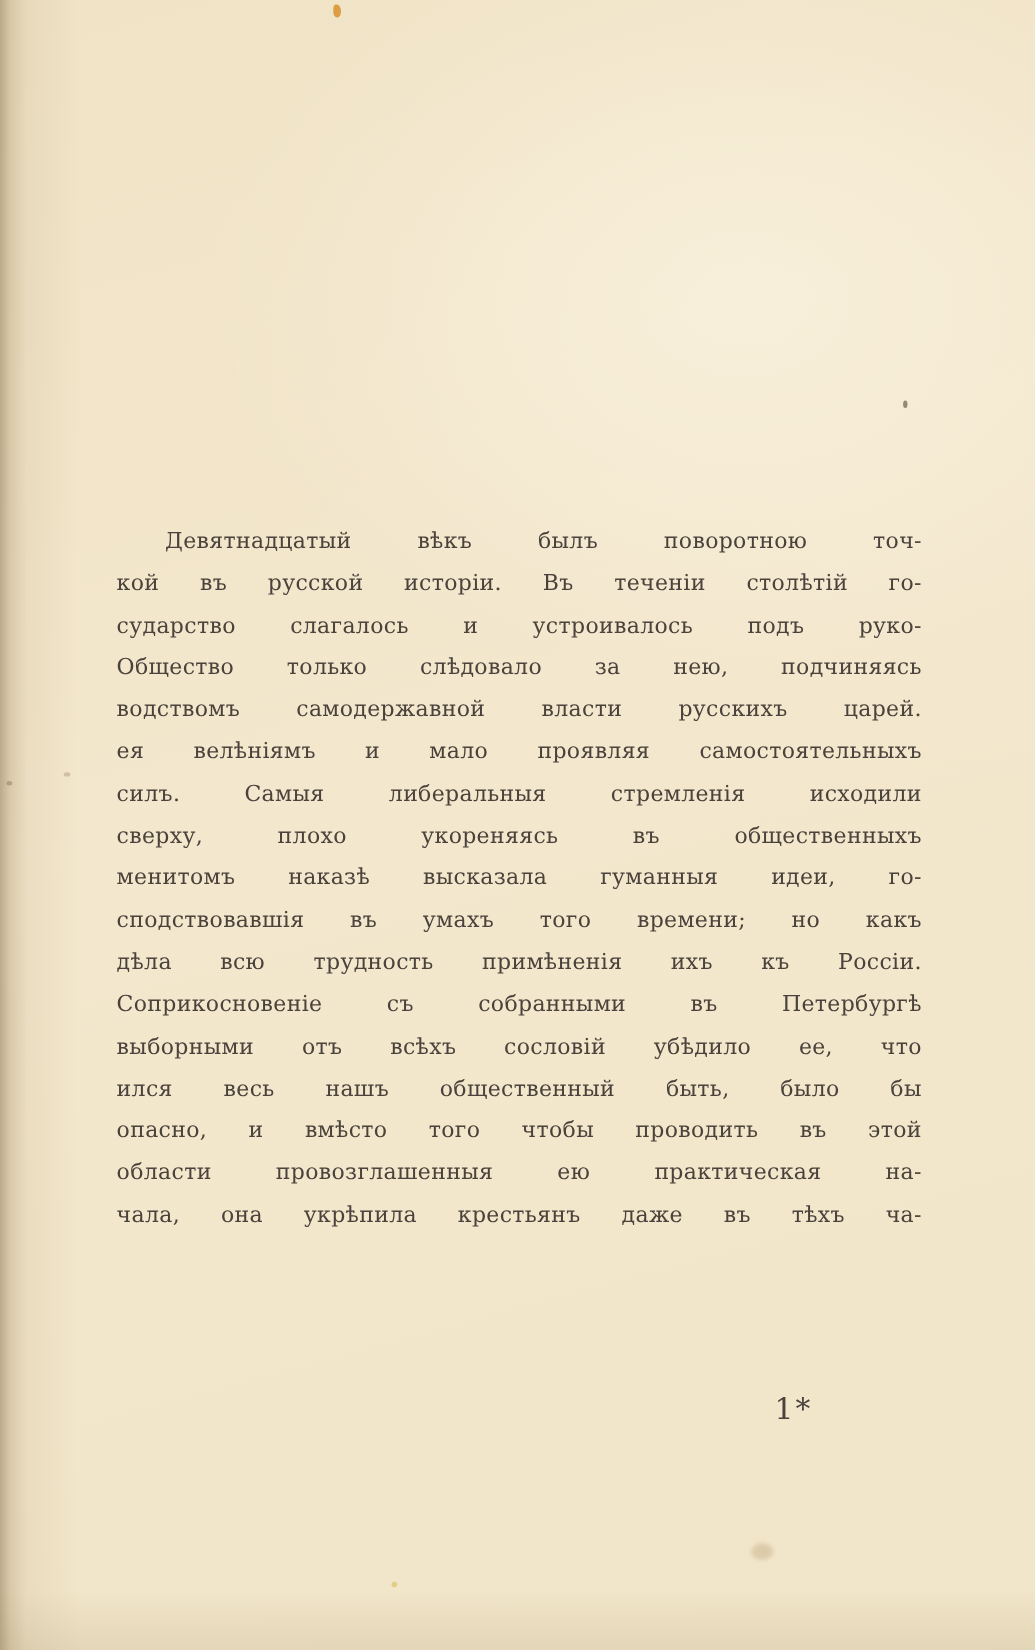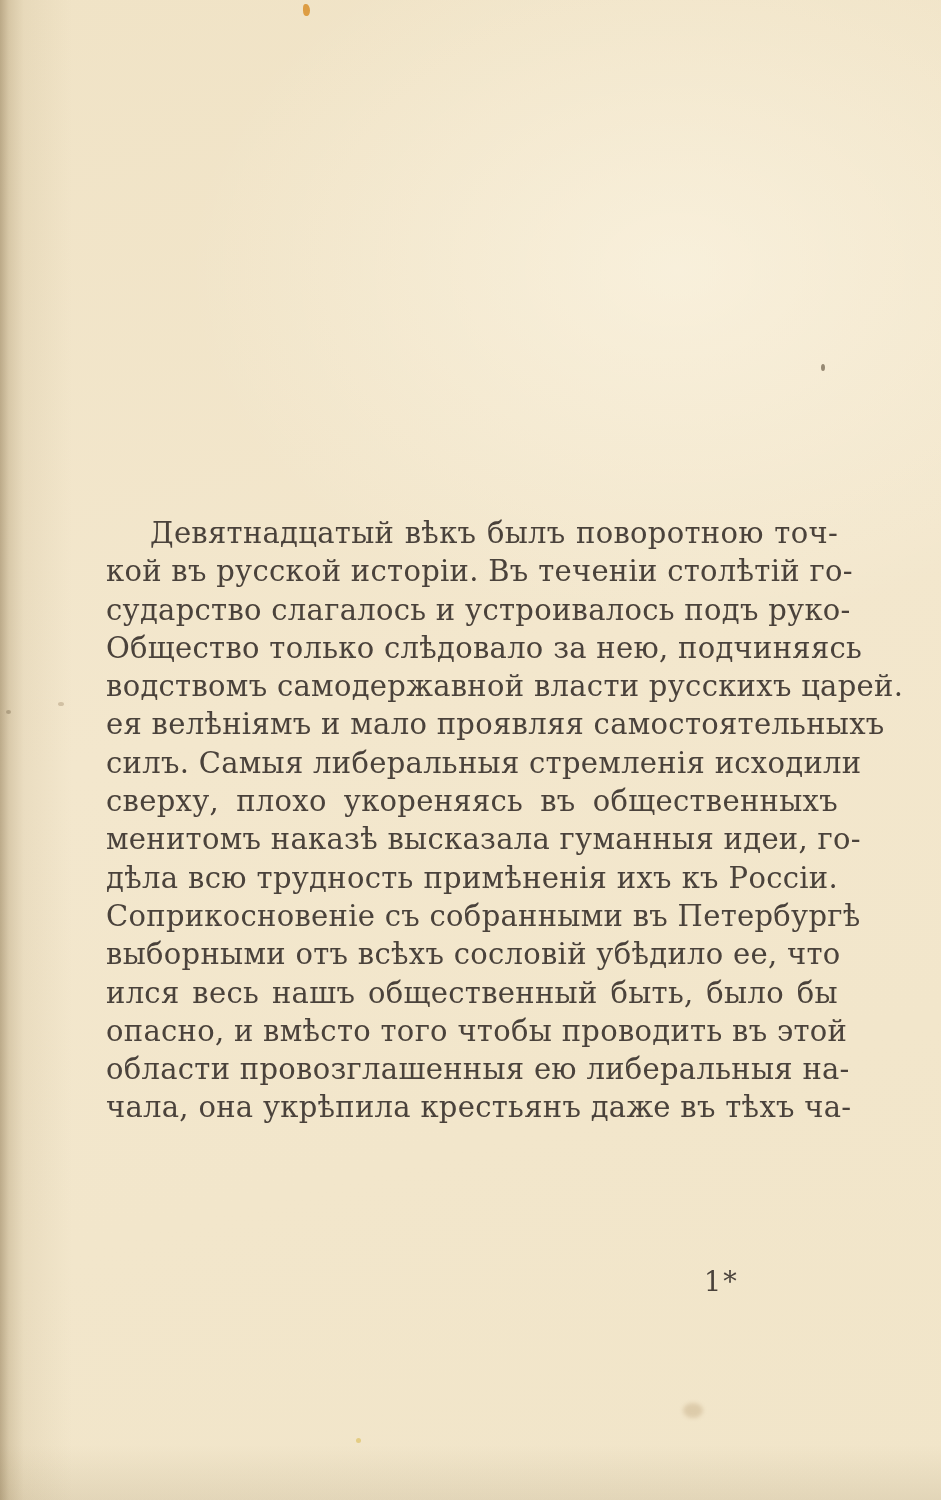--- a/index.html
+++ b/index.html
@@ -14,24 +14,23 @@
       linear-gradient(to top, rgba(120,100,60,0.12), rgba(0,0,0,0) 55px),
       linear-gradient(165deg, #f0e3c6 0%, #f3e7cd 45%, #f1e5c9 100%);
     font-family: "DejaVu Serif", "Liberation Serif", serif;
   }
   .text-block {
     position: absolute;
     left: 106px;
     top: 472px;
     width: 732px;
     color: #4a423b;
-    font-size: 29px;
+    font-size: 20px;
     line-height: 38.3px;
     letter-spacing: 0.3px;
-    margin-top: 42px;
   }
   .line {
     text-align: justify;
     text-align-last: justify;
     height: 38.3px;
     white-space: nowrap;
   }
   .line.indent { text-indent: 44px; }
   .signature {
     position: absolute;
@@ -57,26 +56,27 @@
   <div class="text-block">
     <div class="line indent">Девятнадцатый вѣкъ былъ поворотною точ-</div>
     <div class="line">кой въ русской исторіи. Въ теченіи столѣтій го-</div>
     <div class="line">сударство слагалось и устроивалось подъ руко-</div>
     <div class="line">Общество только слѣдовало за нею, подчиняясь</div>
     <div class="line">водствомъ самодержавной власти русскихъ царей.</div>
     <div class="line">ея велѣніямъ и мало проявляя самостоятельныхъ</div>
     <div class="line">силъ.  Самыя либеральныя стремленія исходили</div>
     <div class="line">сверху, плохо укореняясь въ общественныхъ</div>
     <div class="line">менитомъ наказѣ высказала гуманныя идеи, го-</div>
+    <div class="line">сподствовавшія въ умахъ того времени; но какъ</div>
     <div class="line">дѣла всю трудность примѣненія ихъ къ Россіи.</div>
     <div class="line">Соприкосновеніе съ собранными въ Петербургѣ</div>
     <div class="line">выборными отъ всѣхъ сословій убѣдило ее, что</div>
     <div class="line">ился весь нашъ общественный быть, было бы</div>
     <div class="line">опасно, и вмѣсто того чтобы проводить въ этой</div>
-    <div class="line">области провозглашенныя ею либеральныя на-</div>
+    <div class="line">области провозглашенныя ею практическая на-</div>
     <div class="line">чала, она укрѣпила крестьянъ даже въ тѣхъ ча-</div>
   </div>
 
   <div class="signature">1*</div>
 
   <div class="speck speck-orange"></div>
   <div class="speck speck-dark-right"></div>
   <div class="speck smudge-bottom"></div>
   <div class="speck dot-yellow"></div>
   <div class="speck speck-left-edge"></div>

